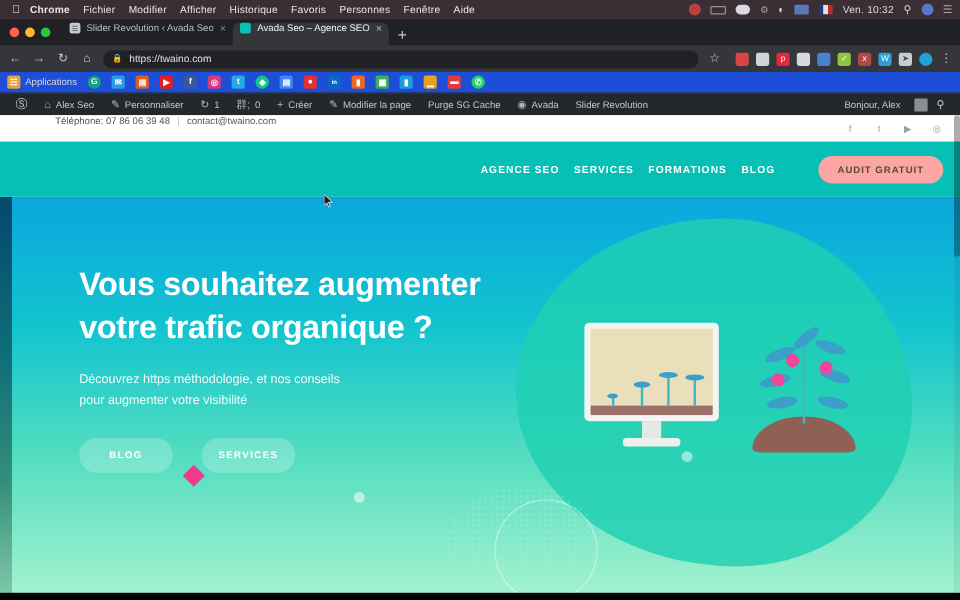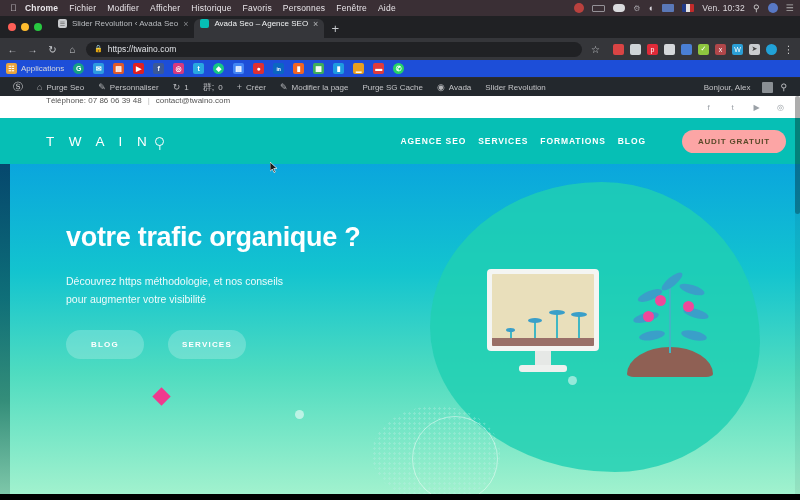--- a/index.html
+++ b/index.html
@@ -249,21 +249,21 @@
       <span class="bmfav" style="background:#1e9be0">▮</span>
       <span class="bmfav" style="background:#e8a020">▁</span>
       <span class="bmfav" style="background:#e03b3b">▬</span>
       <span class="bmfav" style="background:#25d366;border-radius:50%">✆</span>
     </div>
 
     <div class="wpbar">
       <span class="wpitem" style="font-size:10px">Ⓢ</span>
       <span class="wpitem">
         <span class="wpicon">⌂</span>
-        <span>Purge Seo</span>
+        <span>Alex Seo</span>
       </span>
       <span class="wpitem">
         <span class="wpicon">✎</span>
         <span>Personnaliser</span>
       </span>
       <span class="wpitem">
         <span class="wpicon">↻</span>
         <span>1</span>
       </span>
       <span class="wpitem">
@@ -305,24 +305,20 @@
         <span class="spacer"></span>
         <span class="socials">
           <span class="soc">f</span>
           <span class="soc">t</span>
           <span class="soc">▶</span>
           <span class="soc">◎</span>
         </span>
       </div>
 
       <div class="navbar">
-        <div class="logo">
-          <span>T W A I N</span>
-          <span class="omark"></span>
-        </div>
         <span class="navspacer"></span>
         <nav class="navmenu">
           <span class="navlink">AGENCE SEO</span>
           <span class="navlink">SERVICES</span>
           <span class="navlink">FORMATIONS</span>
           <span class="navlink">BLOG</span>
           <span class="auditbtn">AUDIT GRATUIT</span>
         </nav>
       </div>
 
@@ -331,20 +327,21 @@
         <div class="blob"></div>
         <div class="dotcircle"></div>
         <div class="ring"></div>
 
         <div class="deco diamond" style="left:155px; top:226px; width:13px; height:13px; background:#ef3a8e;"></div>
 
         <div class="deco circ" style="left:295px; top:246px; width:9px; height:9px; background:rgba(255,255,255,.55);"></div>
         <div class="deco circ" style="left:568px; top:212px; width:9px; height:9px; background:rgba(255,255,255,.5);"></div>
 
         <div class="herotext" style="left:66px; top:56px; width:380px;">
+          <div class="h1">Vous souhaitez augmenter</div>
           <div class="h1">votre trafic organique ?</div>
           <div class="sub">Découvrez https méthodologie, et nos conseils</div>
           <div class="sub" style="margin-top:0">pour augmenter votre visibilité</div>
           <div class="ctas">
             <span class="cta">BLOG</span>
             <span class="cta">SERVICES</span>
           </div>
         </div>
 
         <div class="illus" style="left:487px; top:105px;">

